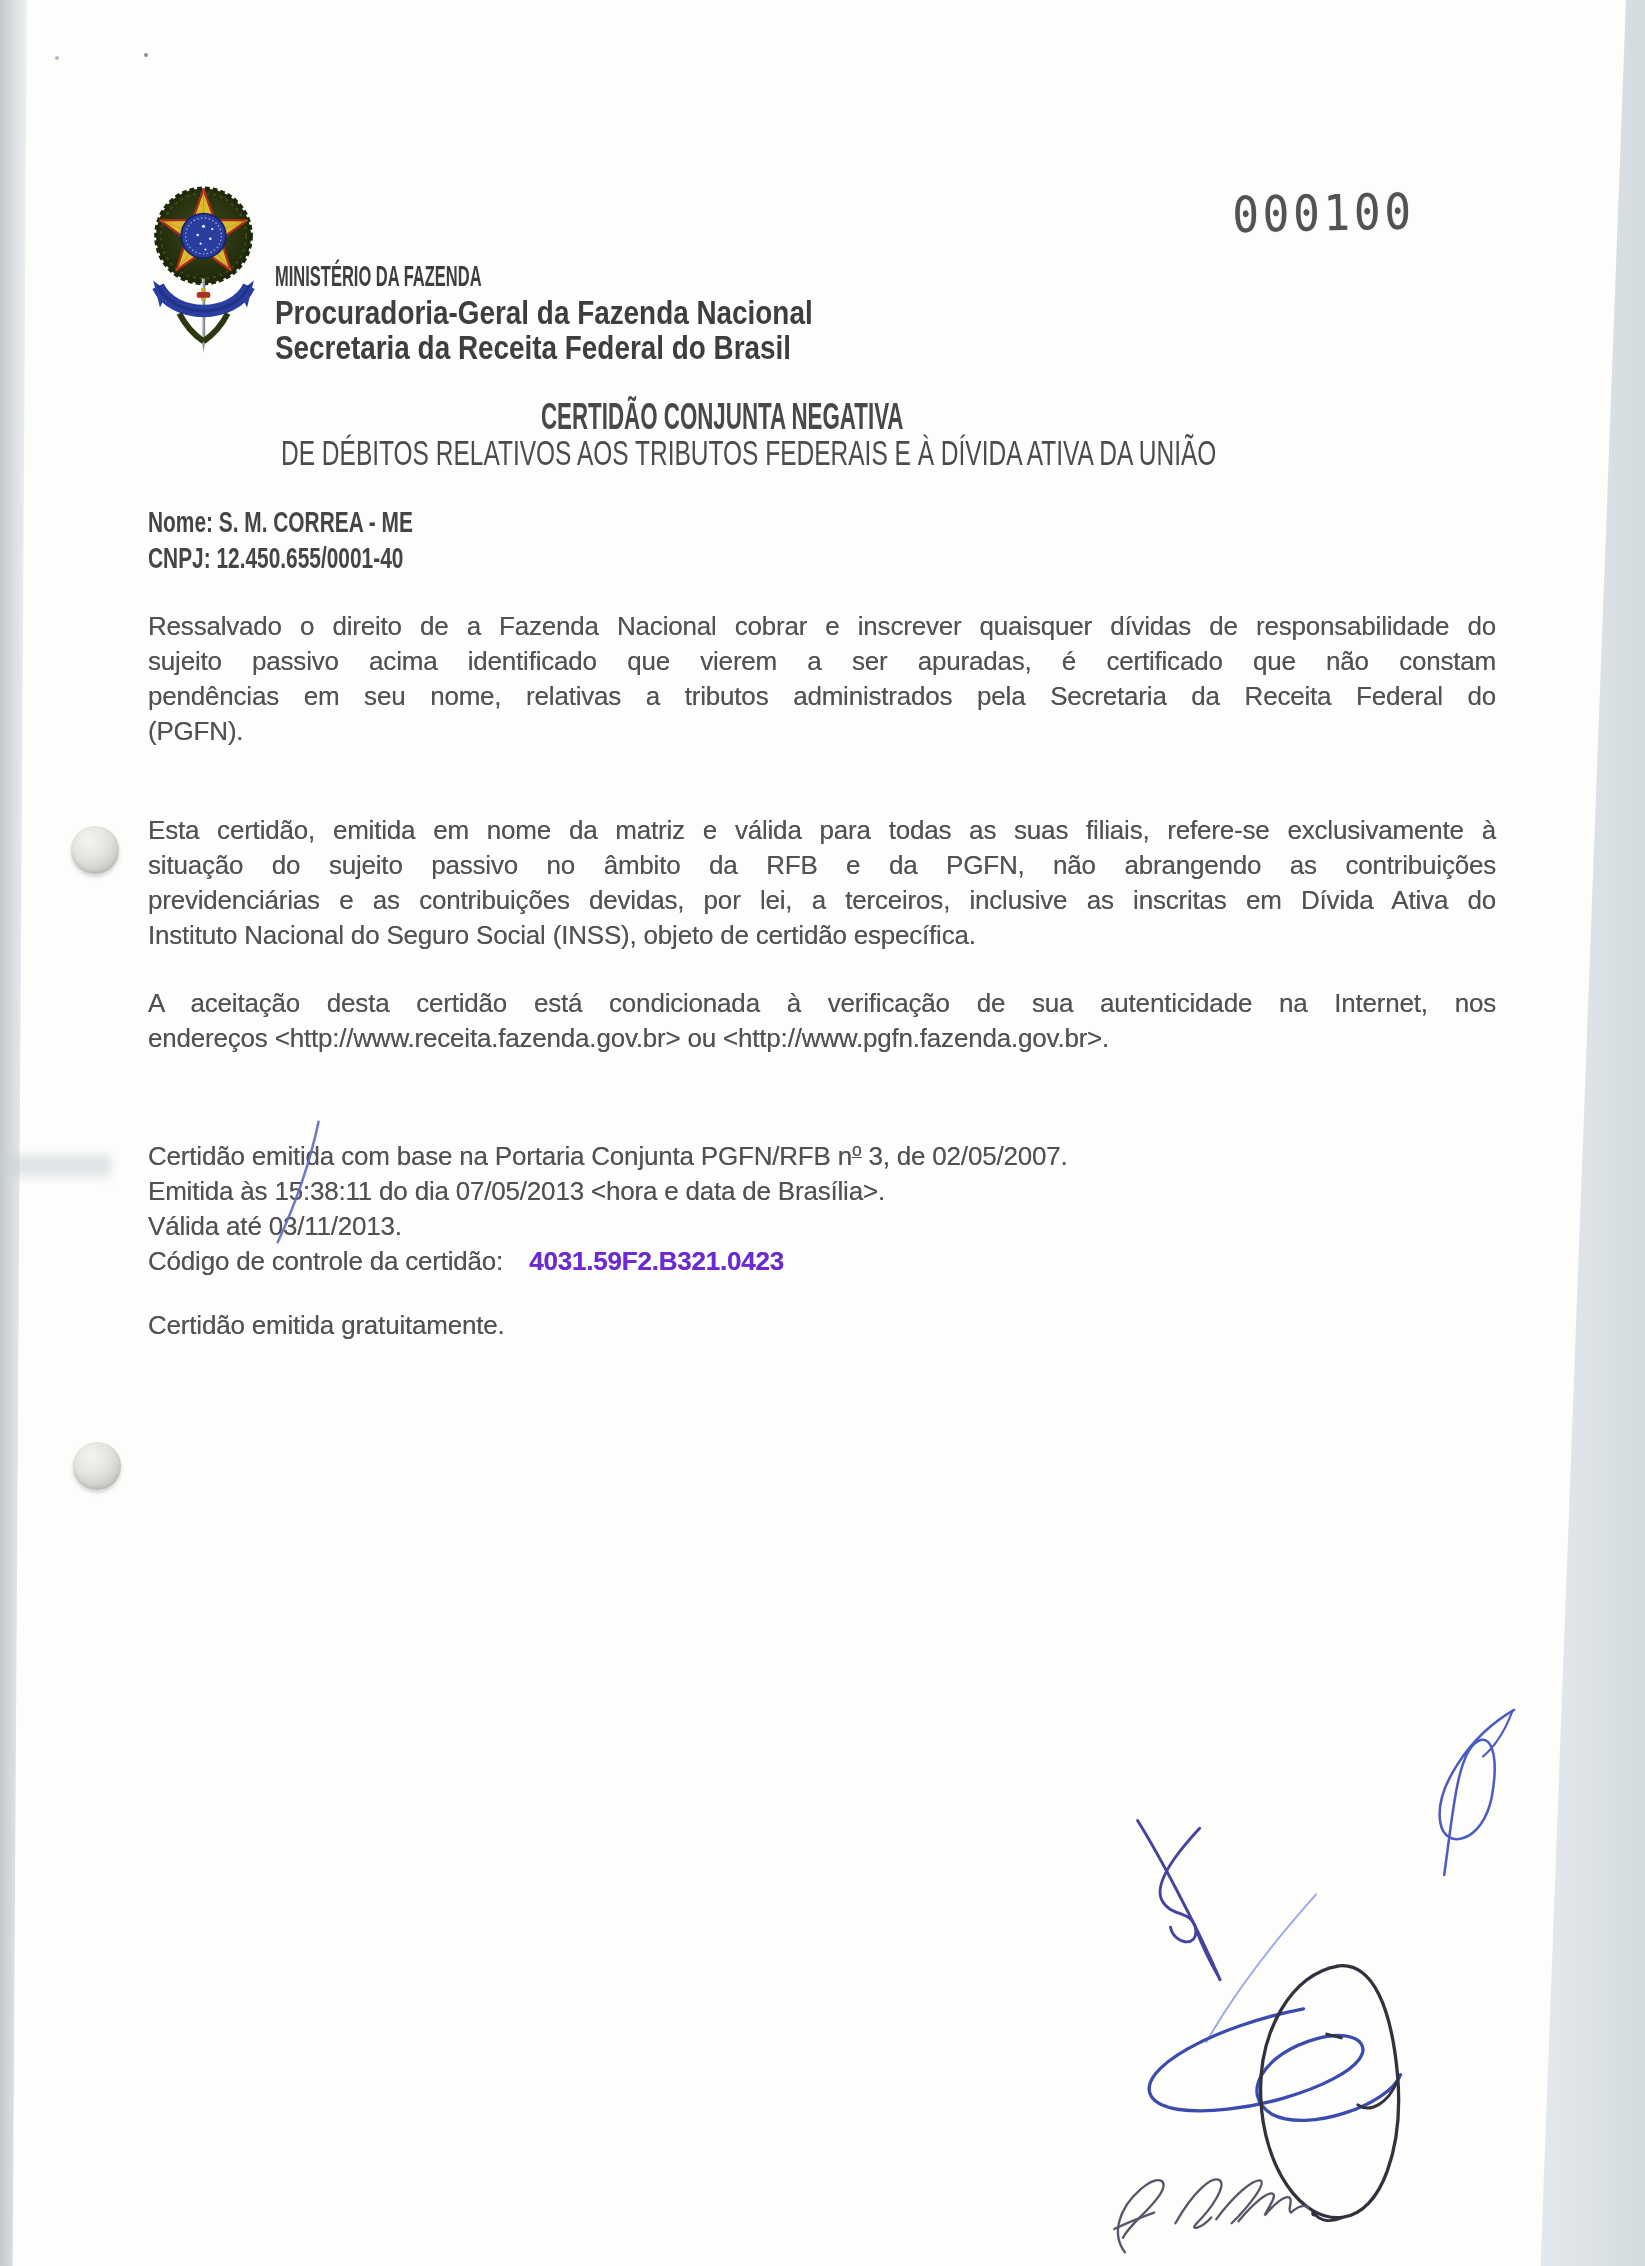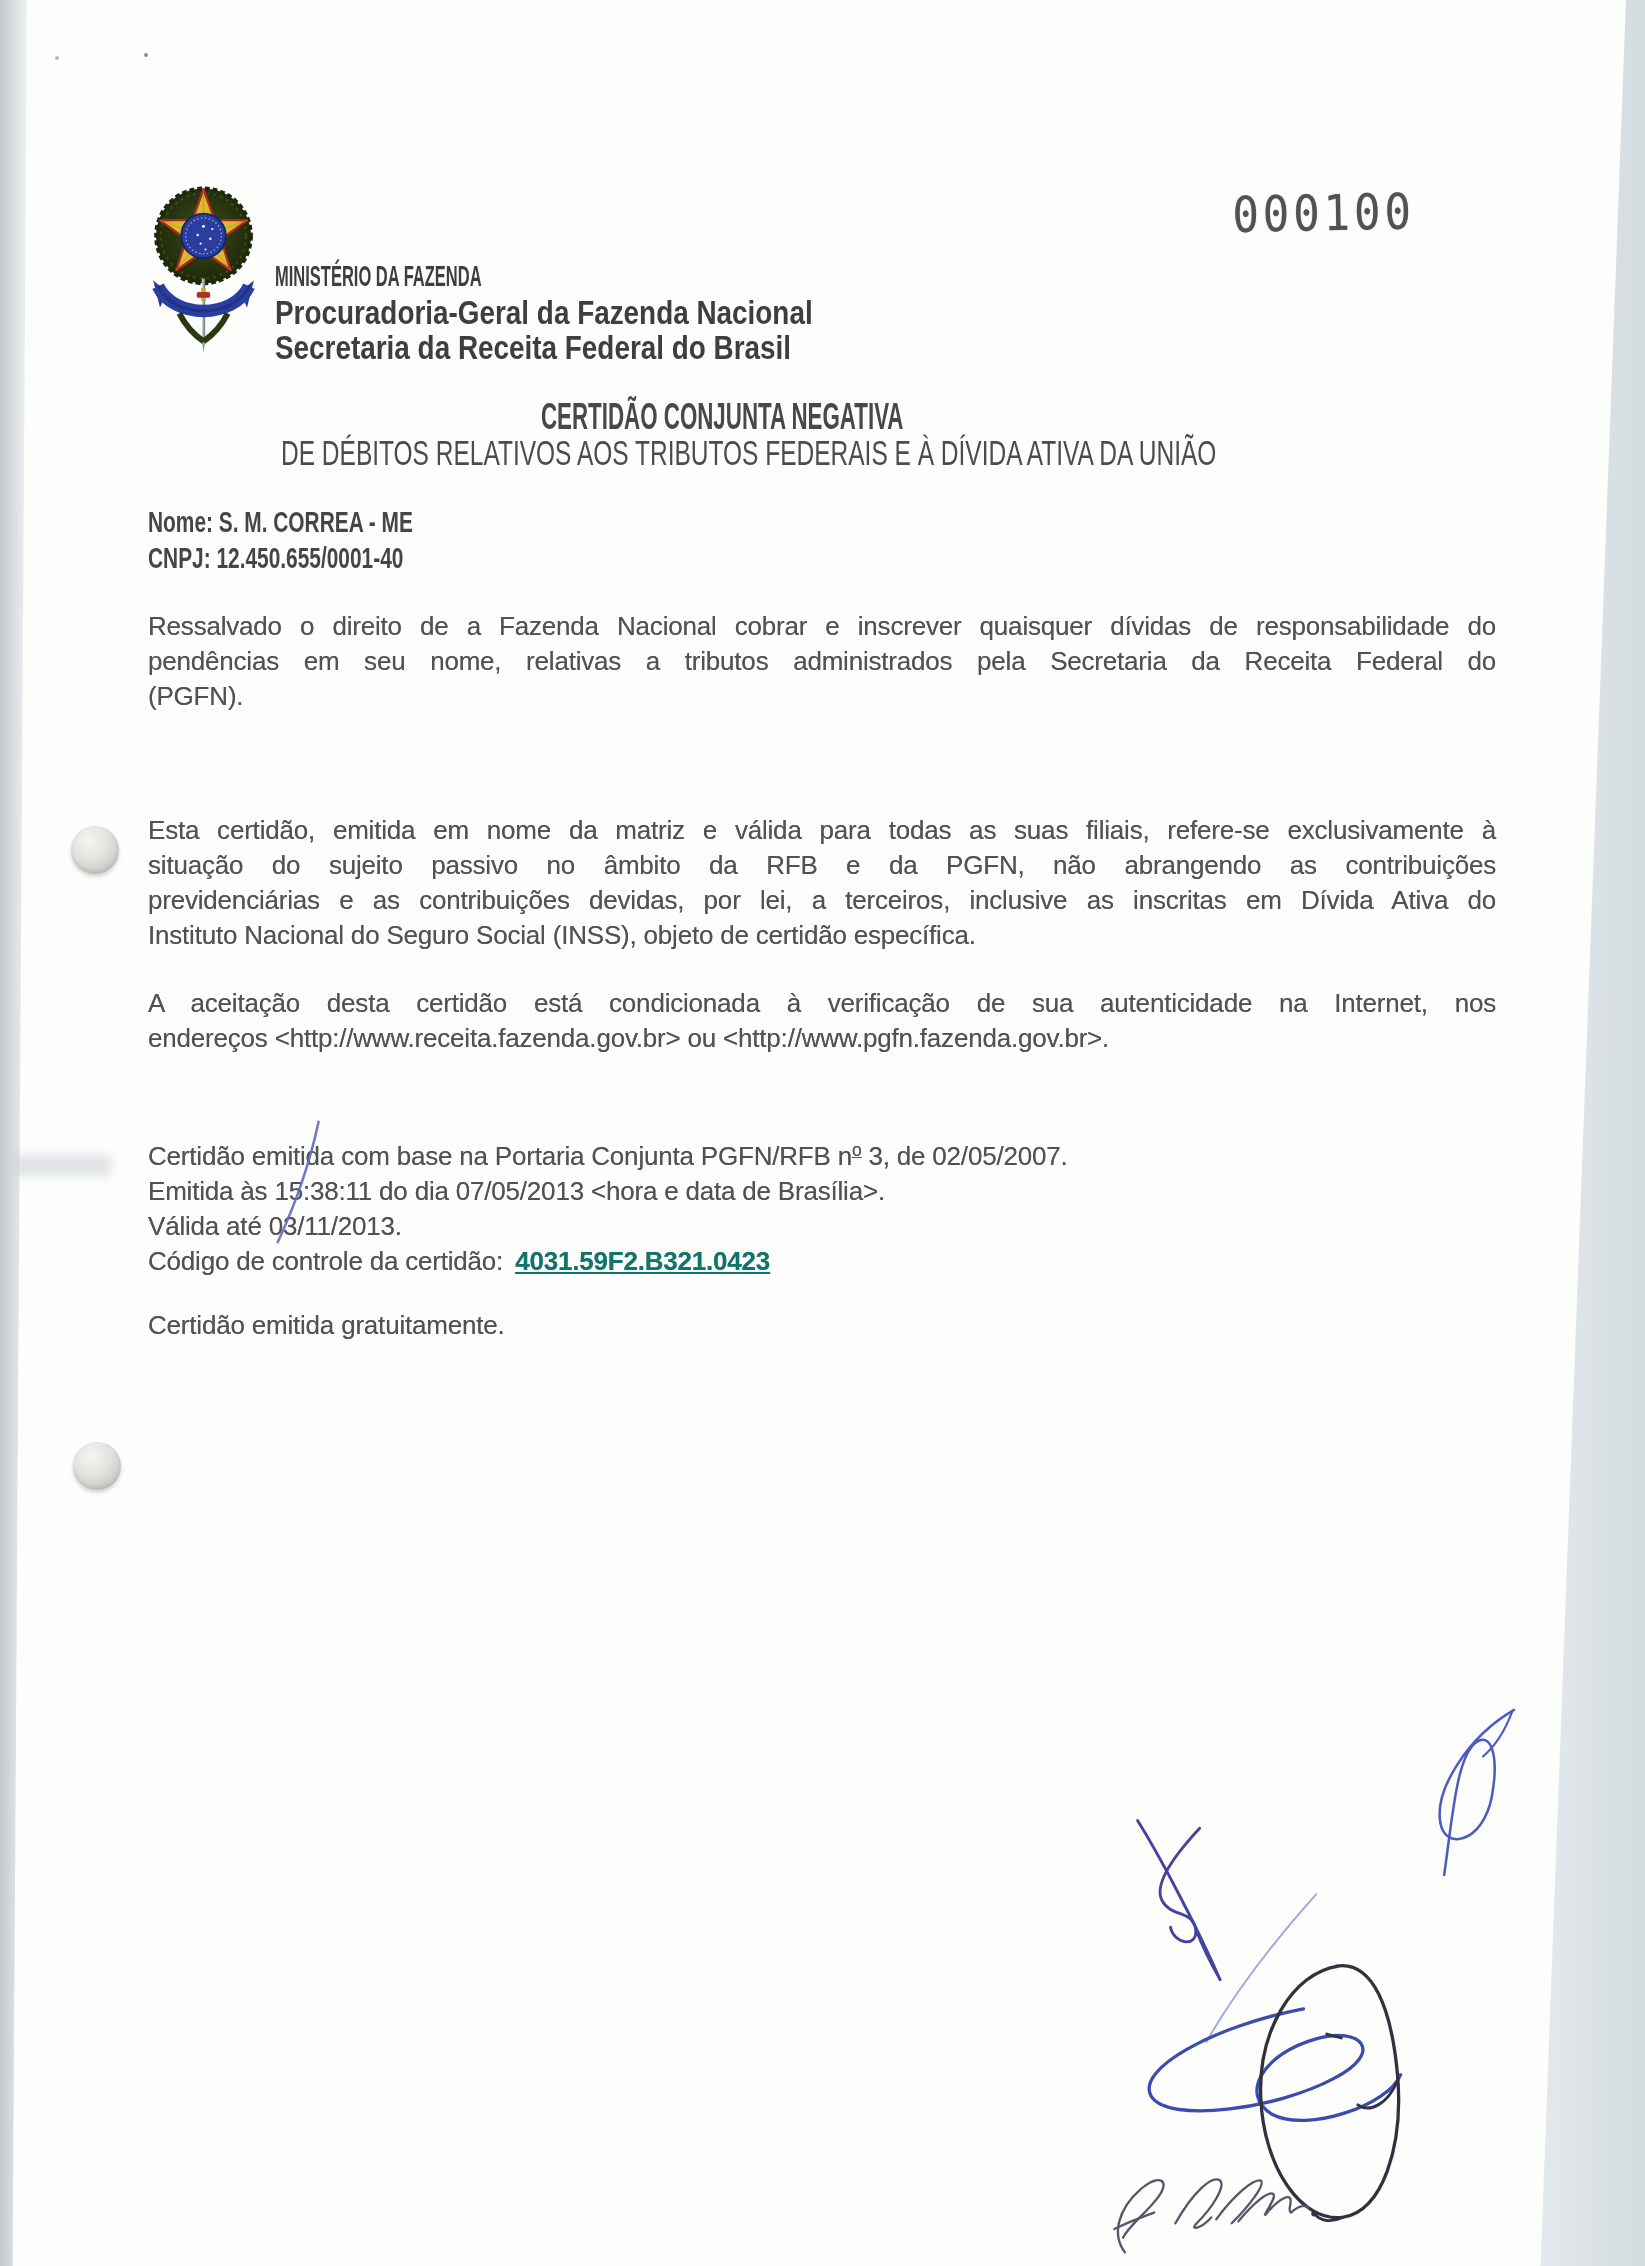--- a/index.html
+++ b/index.html
@@ -37,21 +37,21 @@
     transform:scaleX(.72);transform-origin:0 0;white-space:nowrap;line-height:1;}
   .subj.n{top:508px;}
   .subj.c{top:544px;}
   
   .para{left:148px;width:1348px;}
   .bl{font-size:26px;line-height:35px;color:#525256;letter-spacing:-0.2px;
       text-shadow:0 0 0.5px rgba(90,90,94,.7);}
   .j{text-align:justify;text-align-last:justify;}
   .last{text-align:right;text-align-last:left;}
   .sup{font-size:17.5px;vertical-align:8.7px;text-decoration:underline;}
-  .code{font-weight:bold;color:#0f766e;margin-left:12px;text-decoration:underline;}
+  .code{font-weight:bold;color:#6d28d9;margin-left:26px;}
   
   .hole{width:48px;height:48px;border-radius:50%;
     background:radial-gradient(circle at 38% 30%,#f4f4f1 0%,#e3e3df 42%,#cbccc8 72%,#b3b4b0 100%);
     box-shadow:0 2.9px 3.9px rgba(120,122,120,.3), inset 0 -1.9px 3.9px rgba(100,100,100,.18);}
   .h1{left:71px;top:826px;}
   .h2{left:73px;top:1442px;}
   .smudge{left:11.6px;top:1155px;width:99px;height:21.3px;background:#c8ced2;opacity:.55;filter:blur(4.9px);}
   svg.overlay{pointer-events:none;}
 </style>
 </head>
@@ -108,20 +108,21 @@
   <div class="abs stamp">000100</div>
 
   <div class="abs title1">CERTIDÃO CONJUNTA NEGATIVA</div>
   <div class="abs title2">DE DÉBITOS RELATIVOS AOS TRIBUTOS FEDERAIS E À DÍVIDA ATIVA DA UNIÃO</div>
 
   <div class="abs subj n">Nome: S. M. CORREA - ME</div>
   <div class="abs subj c">CNPJ: 12.450.655/0001-40</div>
 
   <div class="abs para" style="top:609px">
     <div class="bl j">Ressalvado o direito de a Fazenda Nacional cobrar e inscrever quaisquer dívidas de responsabilidade do</div>
+    <div class="bl j">sujeito passivo acima identificado que vierem a ser apuradas, é certificado que não constam</div>
     <div class="bl j">pendências em seu nome, relativas a tributos administrados pela Secretaria da Receita Federal do</div>
     <div class="bl last">(PGFN).</div>
   </div>
 
   <div class="abs para" style="top:813px">
     <div class="bl j">Esta certidão, emitida em nome da matriz e válida para todas as suas filiais, refere-se exclusivamente à</div>
     <div class="bl j">situação do sujeito passivo no âmbito da RFB e da PGFN, não abrangendo as contribuições</div>
     <div class="bl j">previdenciárias e as contribuições devidas, por lei, a terceiros, inclusive as inscritas em Dívida Ativa do</div>
     <div class="bl last">Instituto Nacional do Seguro Social (INSS), objeto de certidão específica.</div>
   </div>

